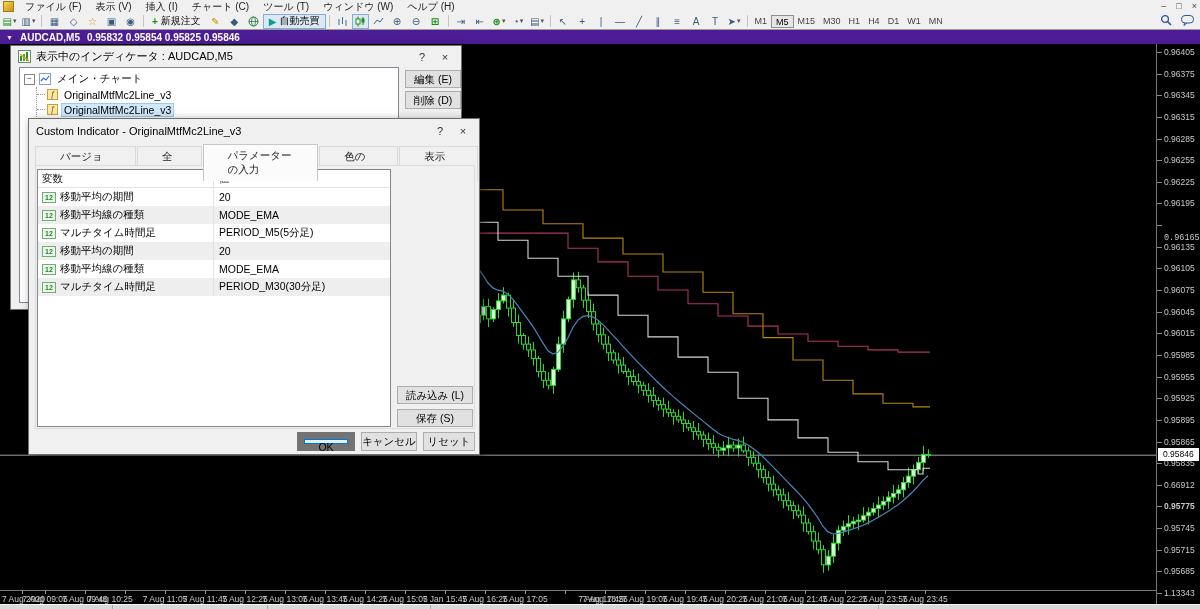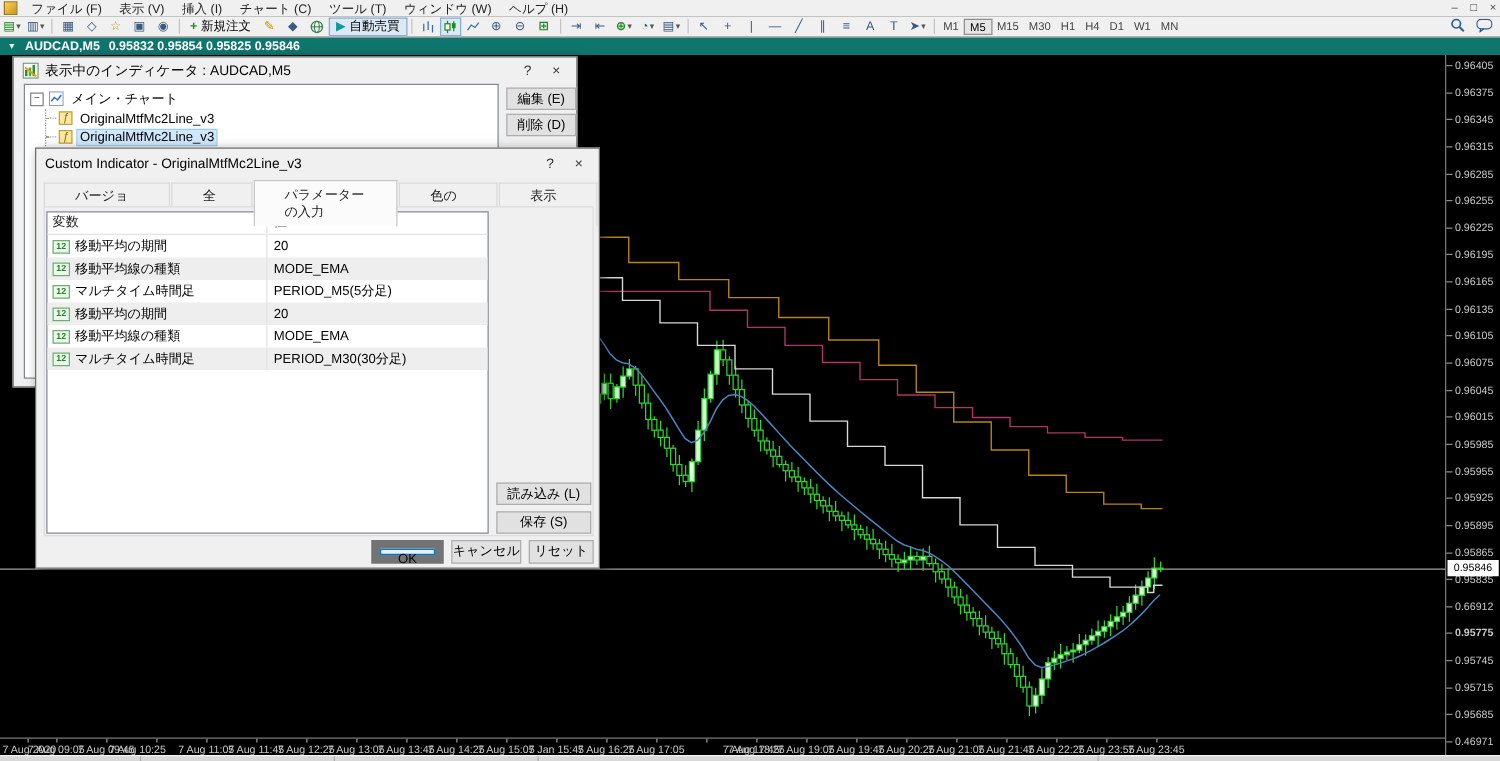--- a/index.html
+++ b/index.html
@@ -18,21 +18,21 @@
   .tbtn.pressed{background:#dce9f5;border:1px solid #86aed4;box-sizing:border-box;}
   .tsep{width:1px;height:12px;background:#c4c4c4;margin:0 3px;}
   .caret{font-size:7px;color:#555;margin-left:1px;}
   .green{color:#1c8c1c;font-weight:bold;}
   .gold{color:#c79100;}
   .teal{color:#0c9a9a;}
   .tf{font-size:9px;padding:0 4px;height:13px;line-height:13px;color:#444;}
   .tf.active{background:#e6e6e6;border:1px solid #8f8f8f;box-sizing:border-box;color:#000;}
   .tb-right{position:absolute;right:6px;top:1px;display:flex;gap:9px;align-items:center;}
   
-  .chart-title{position:absolute;left:0;top:30px;width:1200px;height:14px;background:#0f766e;color:#fff;
+  .chart-title{position:absolute;left:0;top:30px;width:1200px;height:14px;background:#4c1d95;color:#fff;
                font-size:10px;font-weight:bold;display:flex;align-items:center;gap:7px;padding-left:6px;box-sizing:border-box;}
   .dd-marker{font-size:7px;color:#e8e8e8;}
   .chart-area{position:absolute;left:0;top:44px;width:1156px;height:546px;background:#000;}
   .price-axis{position:absolute;left:1156px;top:44px;width:44px;height:560px;background:#000;
               border-left:1px solid #787878;box-sizing:border-box;}
   .price-label{position:absolute;left:7px;font-size:8.5px;color:#c9c9c9;white-space:nowrap;}
   .price-tick{position:absolute;left:0;width:5px;height:1px;background:#8a8a8a;}
   .bid-box{position:absolute;left:1px;width:41px;height:13px;background:#fff;color:#000;
            font-size:8.5px;line-height:13px;padding-left:5px;box-sizing:border-box;}
   .time-axis{position:absolute;left:0;top:590px;width:1156px;height:14px;background:#000;
@@ -460,21 +460,21 @@
     <div class="price-label" style="top: 68px;">0.96315</div>
     <div class="price-tick" style="top: 95px;"></div>
     <div class="price-label" style="top: 90px;">0.96285</div>
     <div class="price-tick" style="top: 116px;"></div>
     <div class="price-label" style="top: 111px;">0.96255</div>
     <div class="price-tick" style="top: 138px;"></div>
     <div class="price-label" style="top: 133px;">0.96225</div>
     <div class="price-tick" style="top: 159px;"></div>
     <div class="price-label" style="top: 154px;">0.96195</div>
     <div class="price-tick" style="top: 181px;"></div>
-    <div class="price-label" style="top: 176px;">0.96165</div>
+    <div class="price-label" style="top: 189px; font-family: Liberation Mono, monospace;">0.96165</div>
     <div class="price-tick" style="top: 203px;"></div>
     <div class="price-label" style="top: 198px;">0.96135</div>
     <div class="price-tick" style="top: 224px;"></div>
     <div class="price-label" style="top: 219px;">0.96105</div>
     <div class="price-tick" style="top: 246px;"></div>
     <div class="price-label" style="top: 241px;">0.96075</div>
     <div class="price-tick" style="top: 268px;"></div>
     <div class="price-label" style="top: 263px;">0.96045</div>
     <div class="price-tick" style="top: 289px;"></div>
     <div class="price-label" style="top: 284px;">0.96015</div>
@@ -494,21 +494,21 @@
     <div class="price-label" style="top: 436px;">0.66912</div>
     <div class="price-tick" style="top: 462px;"></div>
     <div class="price-label" style="top: 457px; font-weight: bold;">0.95775</div>
     <div class="price-tick" style="top: 484px;"></div>
     <div class="price-label" style="top: 479px;">0.95745</div>
     <div class="price-tick" style="top: 506px;"></div>
     <div class="price-label" style="top: 501px;">0.95715</div>
     <div class="price-tick" style="top: 527px;"></div>
     <div class="price-label" style="top: 522px;">0.95685</div>
     <div class="price-tick" style="top: 549px;"></div>
-    <div class="price-label" style="top: 544px;">0.46971</div>
+    <div class="price-label" style="top: 544px;">1.13343</div>
     <div class="bid-box" style="top: 404px;">0.95846</div>
   </div>
 <div class="time-axis" id="time-axis">
     <div class="time-tick" style="left: 22px;"></div>
     <div class="time-label" style="left: 2px;">7 Aug 2020</div>
     <div class="time-tick" style="left: 45px;"></div>
     <div class="time-label" style="left: 17px; width: 56px; text-align: center;">7 Aug 09:05</div>
     <div class="time-tick" style="left: 85px;"></div>
     <div class="time-label" style="left: 57px; width: 56px; text-align: center;">7 Aug 09:45</div>
     <div class="time-tick" style="left: 125px;"></div>

